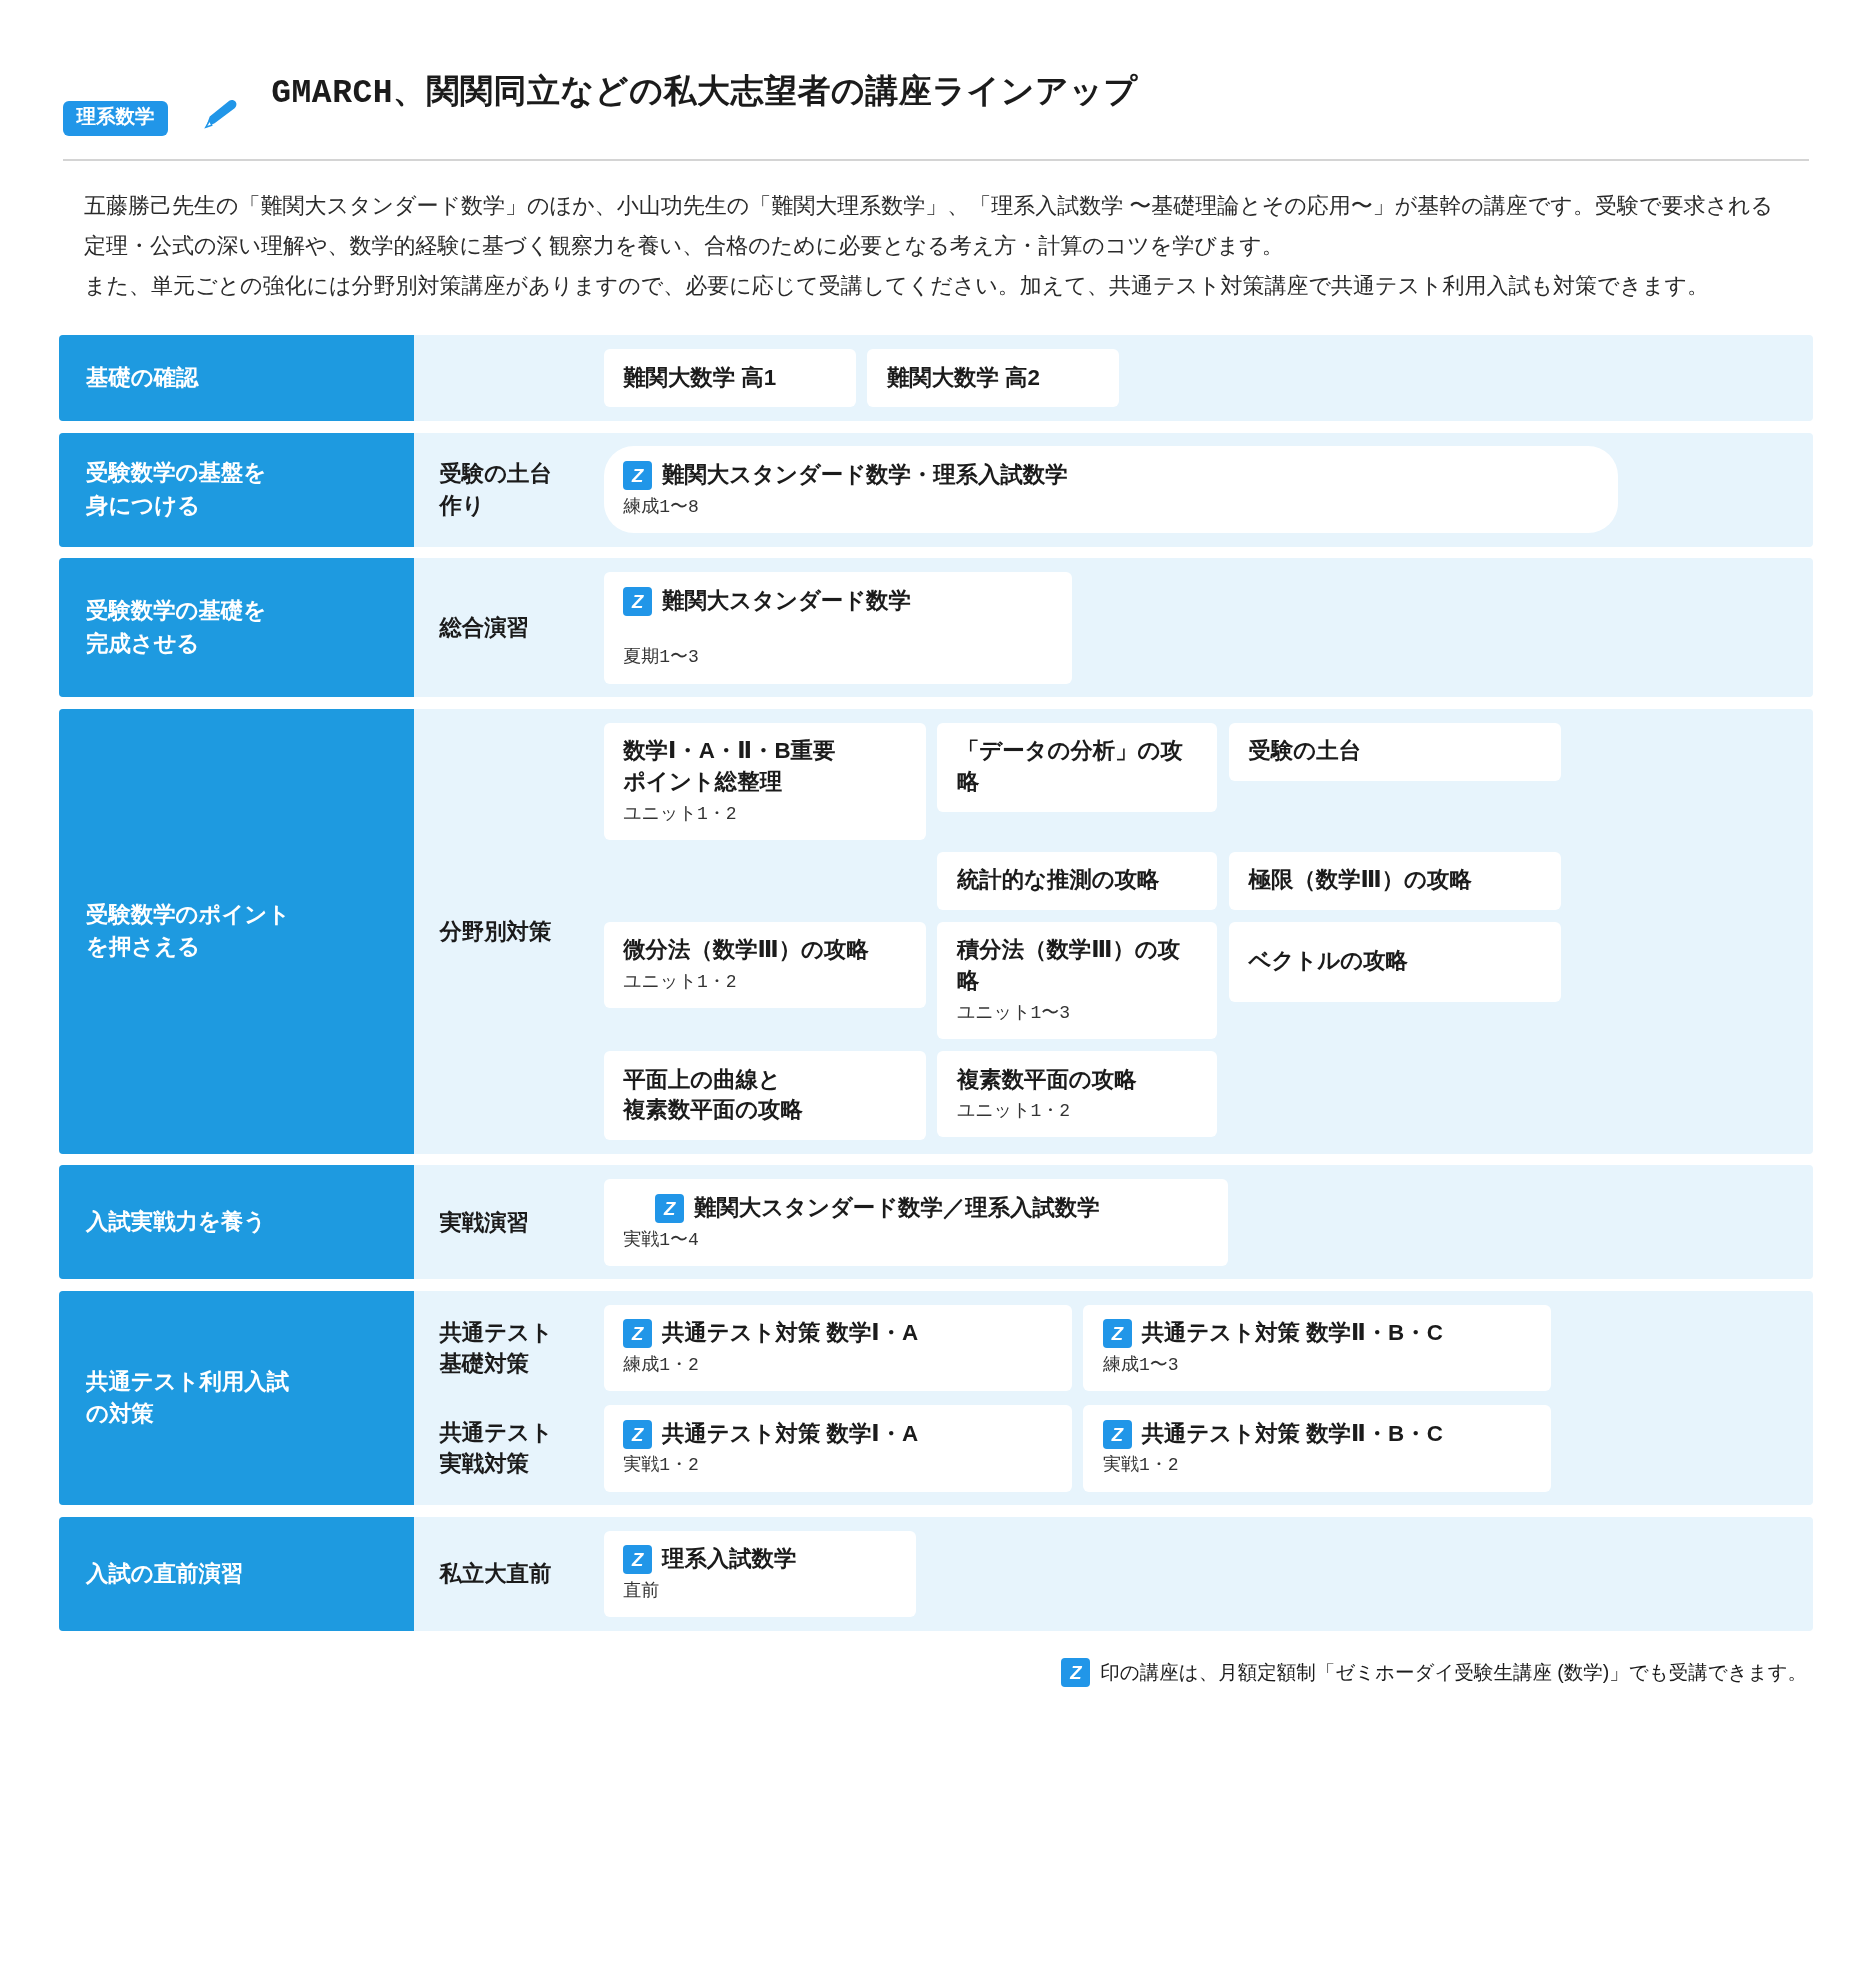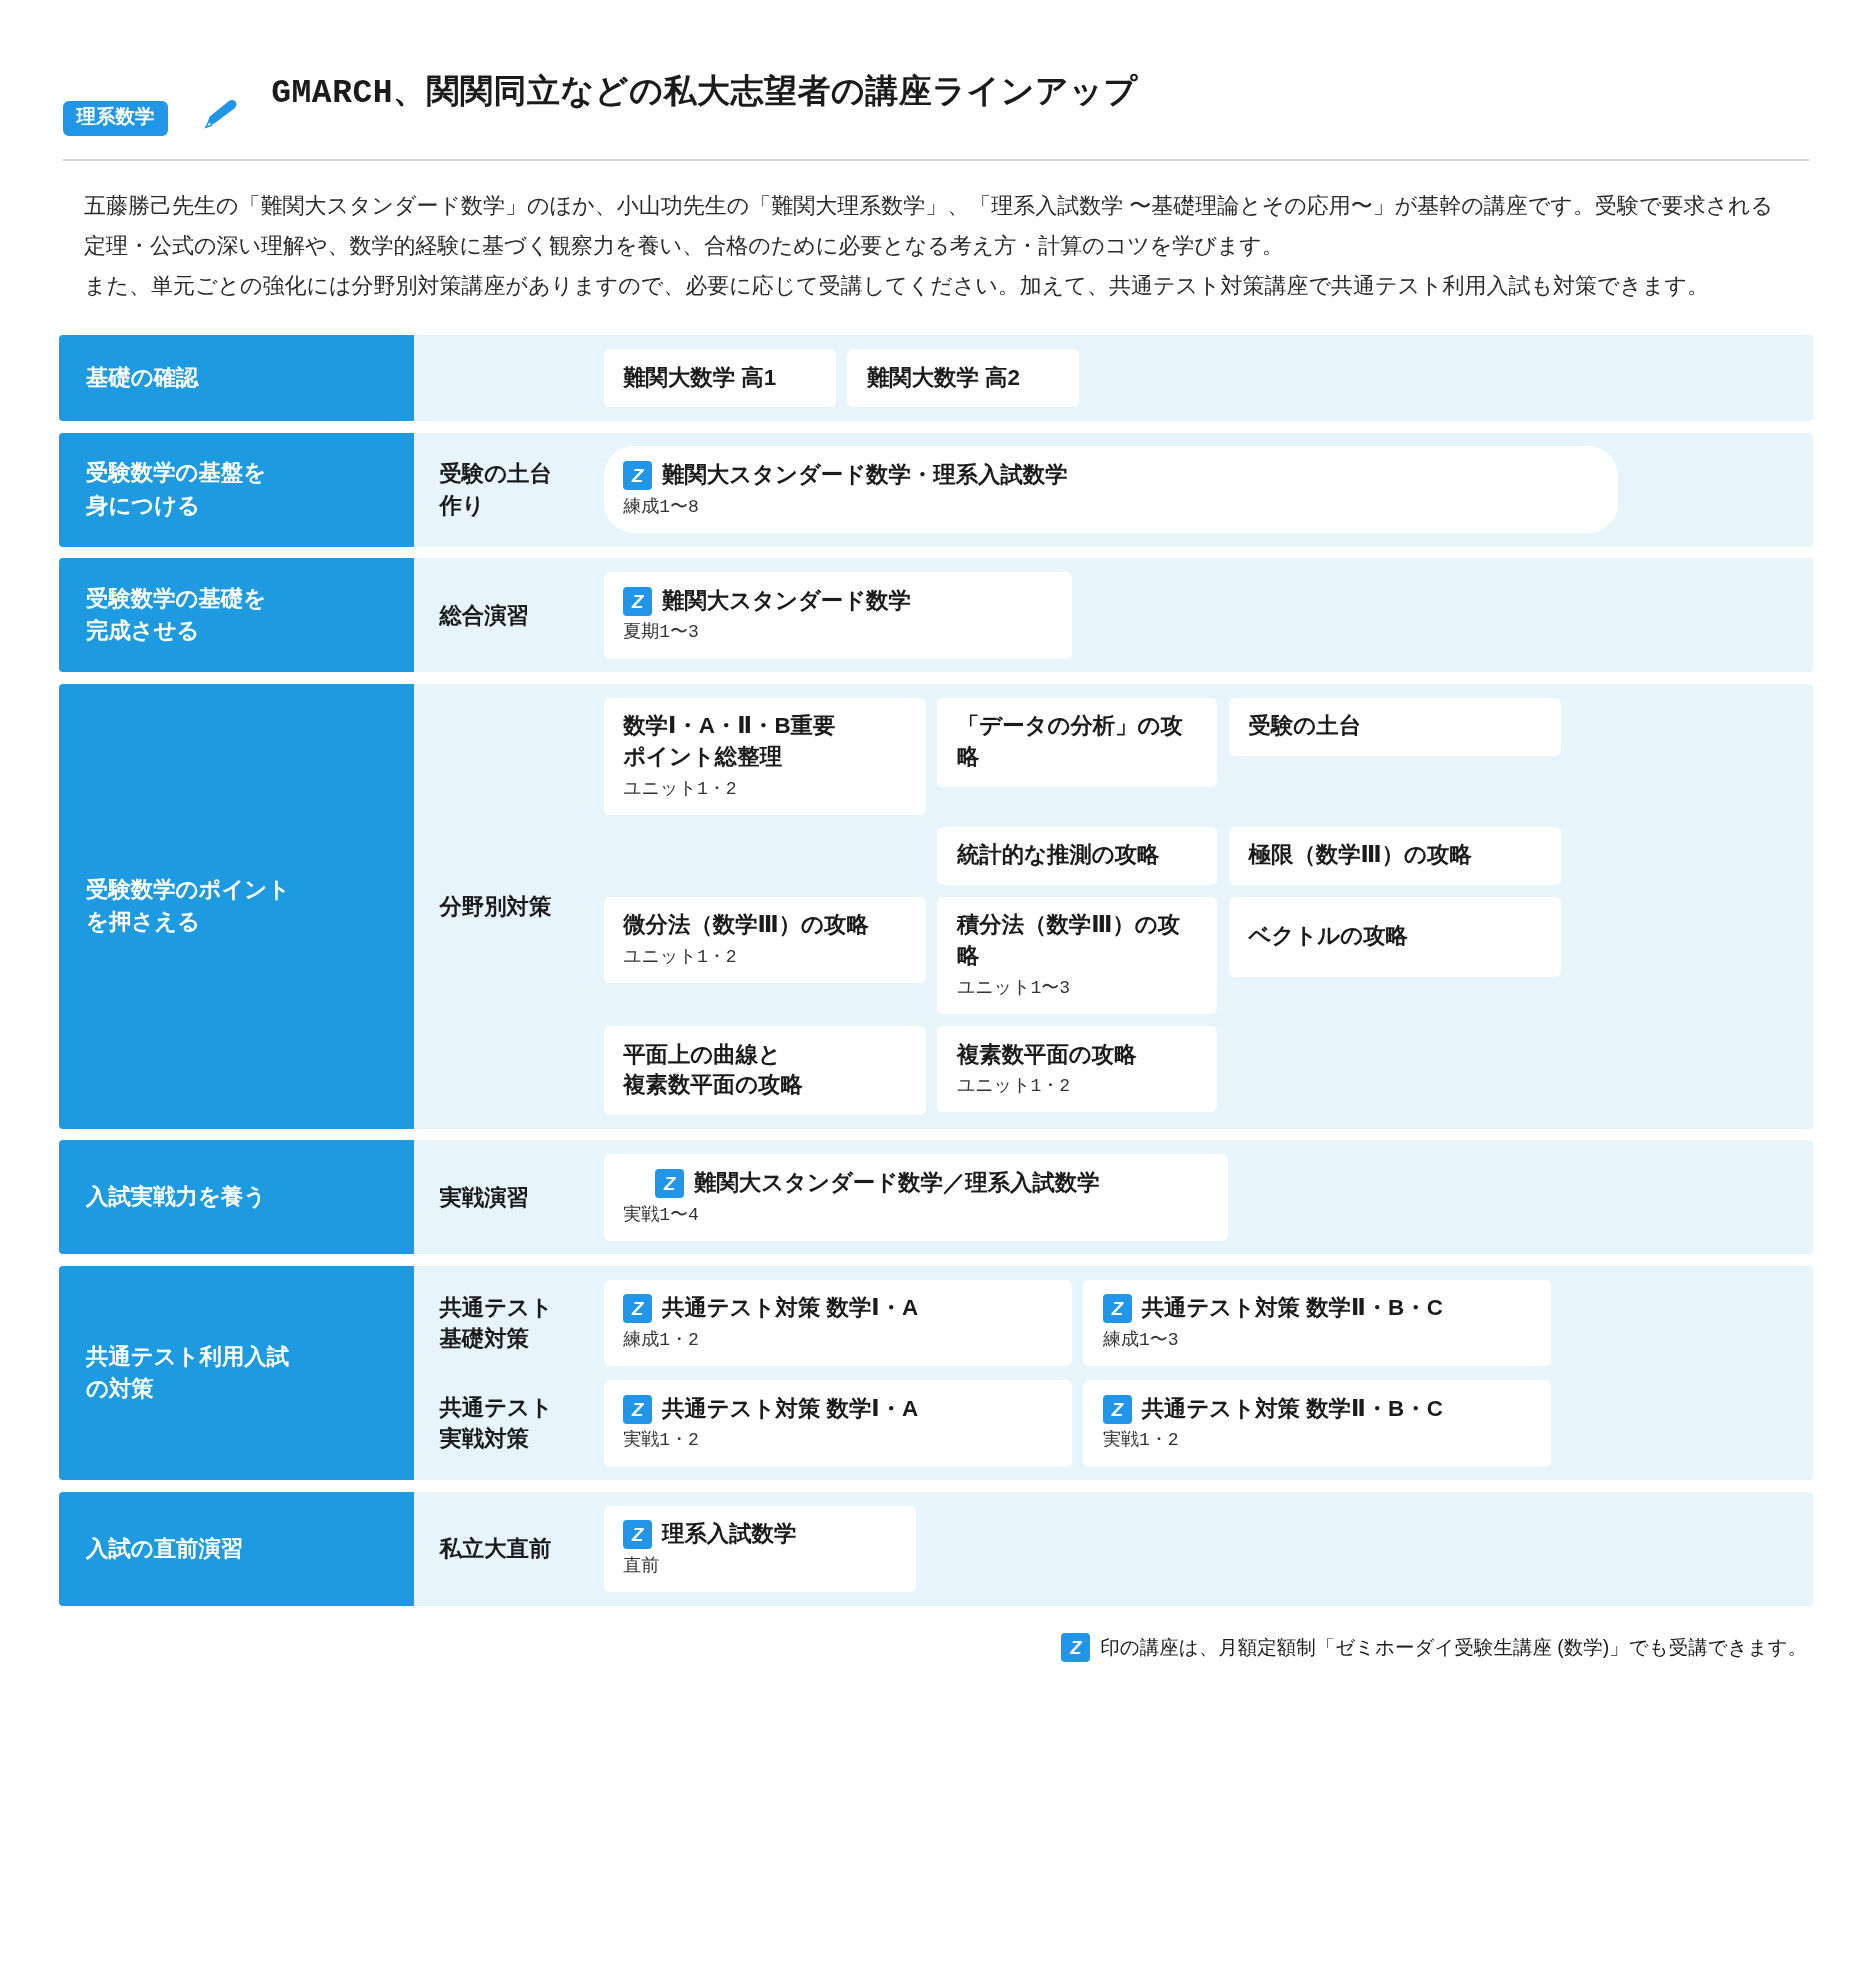--- a/index.html
+++ b/index.html
@@ -168,23 +168,23 @@
     color: #ffffff;
     font-size: 18.5px;
     font-weight: bold;
     font-style: italic;
     line-height: 29px;
     text-align: center;
     font-family: "Liberation Sans", sans-serif;
   }
 
   
-  .c-basic { width: 232px; }
+  .c-basic { width: 252px; }
   .w-wide   { width: 1014px; border-radius: 30px; }
-  .w-mid    { width: 468px; }
+  .w-mid    { width: 468px; gap: 25px; }
   .w-sub1   { width: 322px; }
   .w-sub2   { width: 280px; }
   .w-sub3   { width: 332px; }
   .w-real   { width: 624px; }
   .w-kyotsu { width: 468px; }
   .w-last   { width: 312px; }
 
   
   .footnote {
     display: flex;

